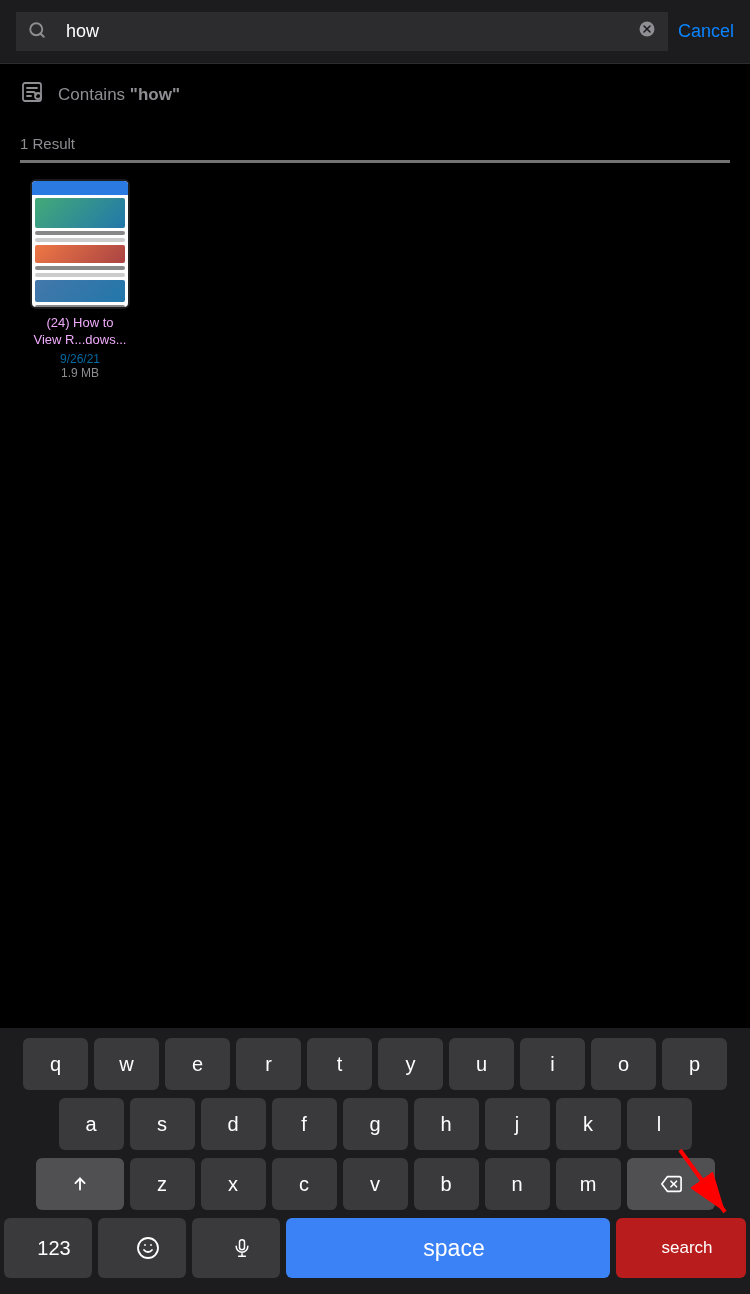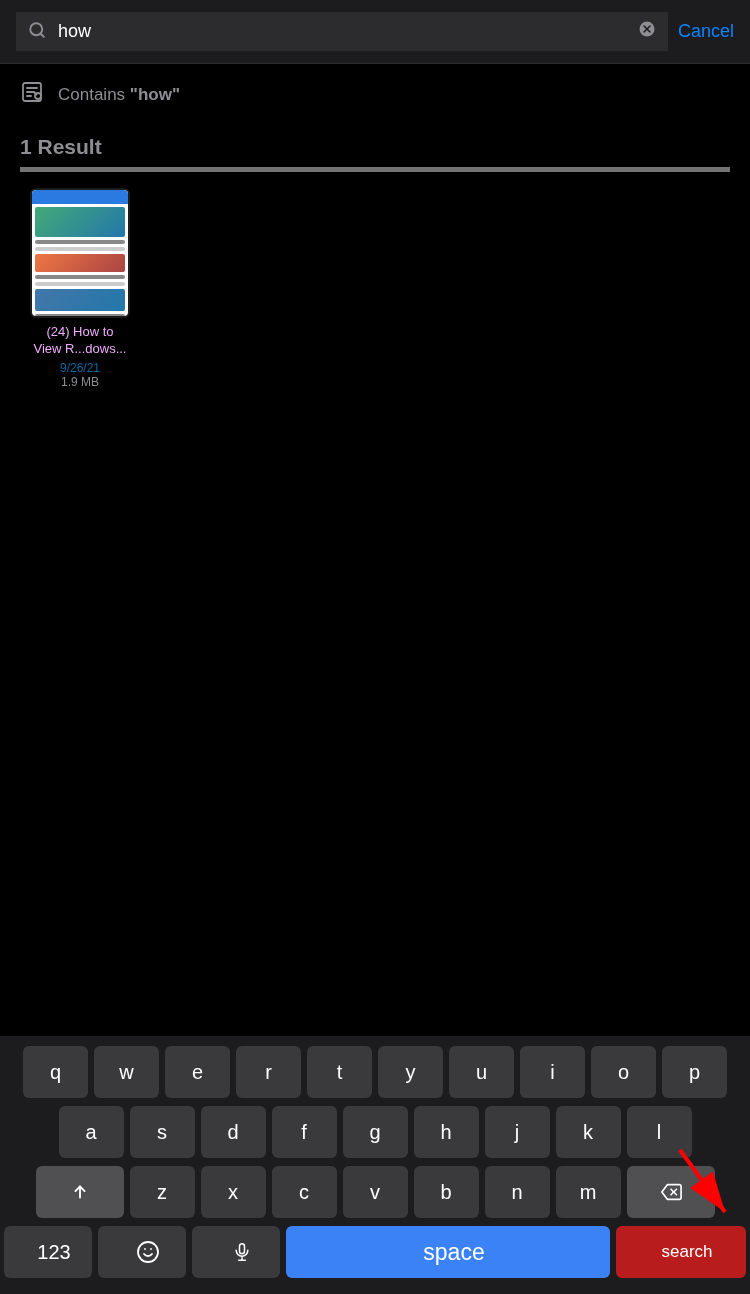--- a/index.html
+++ b/index.html
@@ -21,21 +21,21 @@
       align-items: center;
       gap: 10px;
     }
     .search-input-wrap {
       flex: 1;
       background: #2c2c2e;
       border-radius: 0;
       display: flex;
       align-items: center;
       padding: 8px 12px;
-      gap: 12px;
+      gap: 20px;
     }
     .search-input-wrap .search-icon-svg {
       color: #8e8e93;
       flex-shrink: 0;
     }
     .search-input-wrap input {
       background: transparent;
       border: none;
       outline: none;
       color: #fff;
@@ -83,26 +83,25 @@
       color: #8e8e93;
       font-weight: 600;
     }
 
     
     .results-section {
       background: #000;
       padding: 0 20px;
     }
     .results-count {
-      font-size: 21px;
+      font-size: 15px;
       color: #8e8e93;
       padding: 10px 0 8px;
-      border-bottom: 5px solid #737373;
+      border-bottom: 3px solid #737373;
       margin-bottom: 16px;
-      font-weight: bold;
     }
 
     
     .file-item {
       display: flex;
       flex-direction: column;
       align-items: center;
       width: 120px;
     }
     .file-thumbnail {
@@ -208,21 +207,21 @@
       height: 52px;
     }
     
     .key-row-1 .key { width: 65px; }
     
     .key-row-2 .key { width: 65px; }
     
     .key-row-3 .key { width: 65px; }
     .key.shift-key, .key.delete-key { width: 88px; background: #505052; }
     
-    .key-row-4 .key { height: 52px; padding-left: 12px; }
+    .key-row-4 .key { height: 60px; padding-left: 12px; }
     .key.num-key { width: 88px; background: #3a3a3c; }
     .key.emoji-key { width: 88px; background: #3a3a3c; }
     .key.mic-key { width: 88px; background: #3a3a3c; }
     .key.space-key { flex: 1; background: #3b82f6; font-size: 23px; }
     .key.search-key {
       width: 130px;
       background: #b91c1c;
       font-size: 17px;
       border-radius: 6px;
       position: relative;

